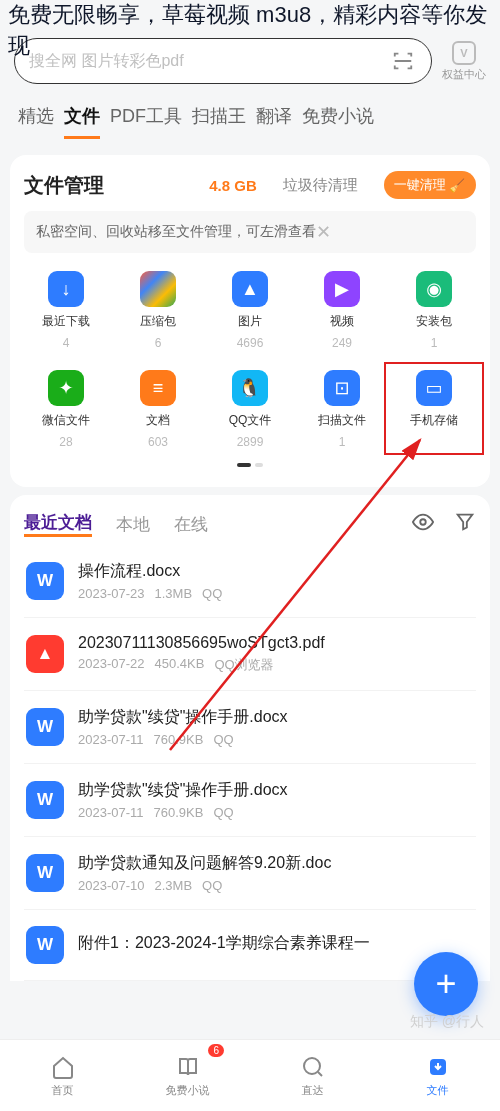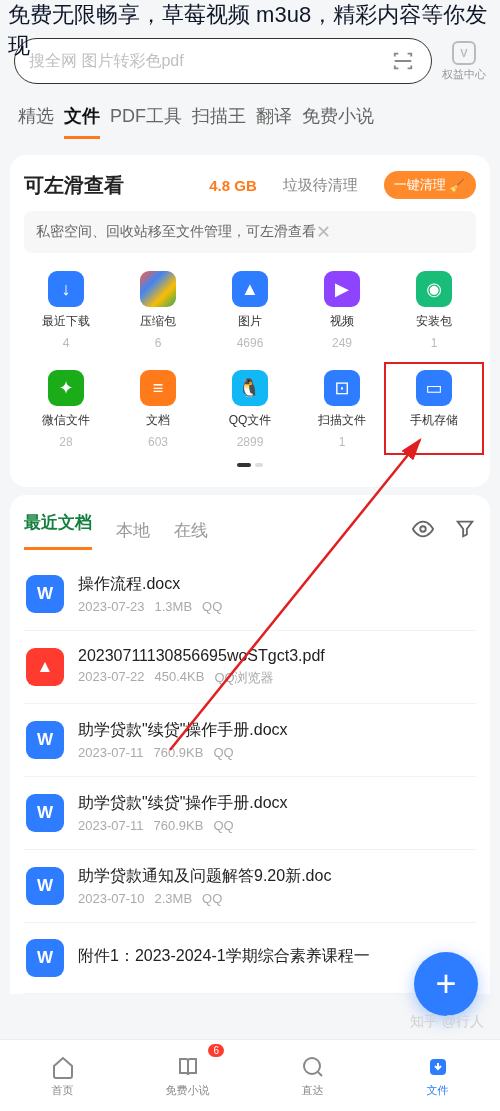--- a/index.html
+++ b/index.html
@@ -31,21 +31,21 @@
 .file-icon{width:36px;height:36px;border-radius:9px;display:flex;align-items:center;justify-content:center;font-size:18px;color:#fff}
 .file-name{font-size:12px;color:#333}
 .file-count{font-size:12px;color:#bbb}
 .highlight-box{position:absolute;border:2.5px solid #e02020;top:-8px;left:-8px;right:-8px;bottom:-6px}
 .pager-dots{display:flex;justify-content:center;gap:4px;margin-top:14px}
 .dot{width:14px;height:4px;border-radius:2px;background:#333}
 .dot.inactive{width:8px;background:#ddd}
 .doc-section{background:#fff;margin:8px 10px 0;border-radius:16px 16px 0 0;padding:16px 14px 0}
 .doc-tabs{display:flex;align-items:center;gap:24px;margin-bottom:8px}
 .doc-tab{font-size:17px;color:#999}
-.doc-tab.active{color:#15803d;font-weight:600;border-bottom:3px solid #ff7a1a;padding-bottom:13px}
+.doc-tab.active{color:#4c1d95;font-weight:600;border-bottom:3px solid #ff7a1a;padding-bottom:0}
 .doc-tools{margin-left:auto;display:flex;gap:20px;color:#666}
 .doc-item{display:flex;align-items:center;gap:14px;padding:16px 2px;border-bottom:1px solid #f2f2f2}
 .doc-icon{width:38px;height:38px;border-radius:9px;display:flex;align-items:center;justify-content:center;color:#fff;font-weight:bold;font-size:17px}
 .doc-info{flex:1;min-width:0}
 .doc-name{font-size:16px;color:#222;white-space:nowrap;overflow:hidden;text-overflow:ellipsis}
 .doc-meta{font-size:13px;color:#aaa;margin-top:4px;display:flex;gap:10px}
 .fab{position:absolute;right:22px;bottom:95px;width:64px;height:64px;border-radius:32px;background:#2e7cff;display:flex;align-items:center;justify-content:center;box-shadow:0 4px 16px rgba(46,124,255,0.4)}
 .fab-plus{color:#fff;font-size:36px;font-weight:300}
 .bottom-nav{position:absolute;bottom:0;left:0;right:0;height:72px;background:#fff;border-top:1px solid #eee;display:flex}
 .nav-item{flex:1;display:flex;flex-direction:column;align-items:center;justify-content:center;gap:3px;position:relative}
@@ -83,21 +83,21 @@
     <div class="tab">精选</div>
     <div class="tab active">文件</div>
     <div class="tab">PDF工具</div>
     <div class="tab">扫描王</div>
     <div class="tab">翻译</div>
     <div class="tab">免费小说</div>
   </div>
 
 <div class="card">
   <div class="card-header">
-    <div class="card-title">可左滑查看</div>
+    <div class="card-title">文件管理</div>
     <div class="junk-info">
       <span class="junk-size">4.8 GB</span>
       <span class="junk-text">垃圾待清理</span>
       <span class="clean-btn"><span>一键清理</span> 🧹</span>
     </div>
   </div>
   <div class="notice-bar">
     <span class="notice-text">私密空间、回收站移至文件管理，可左滑查看</span>
     <span class="notice-close">✕</span>
   </div>

